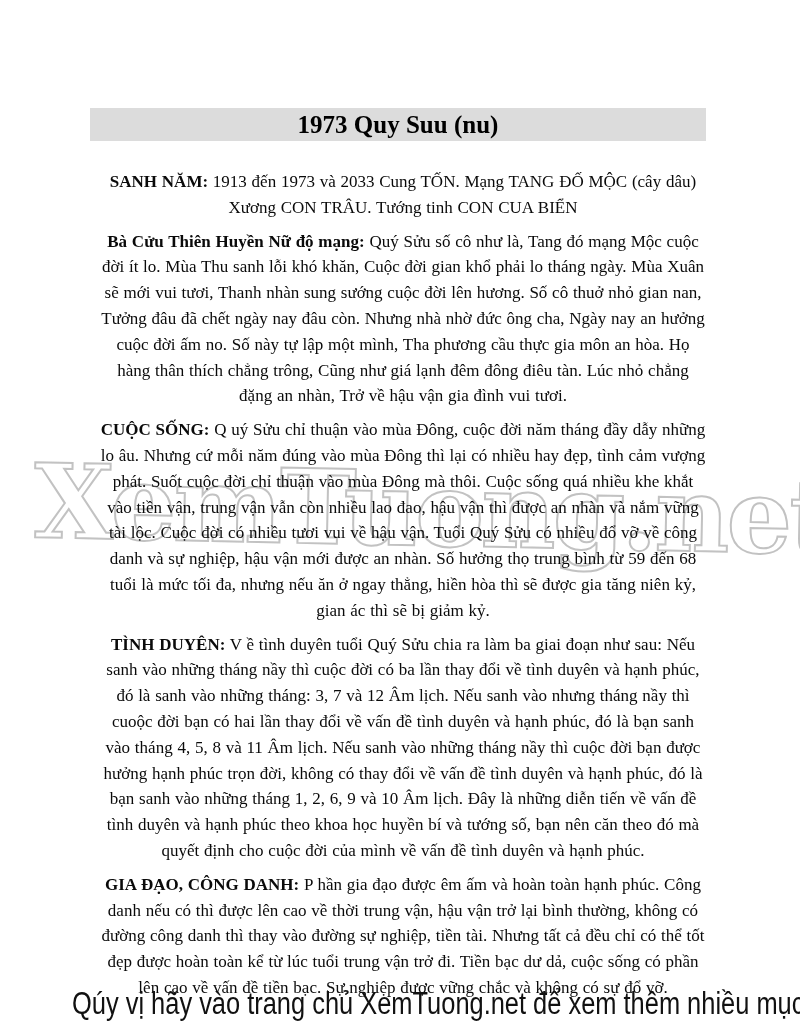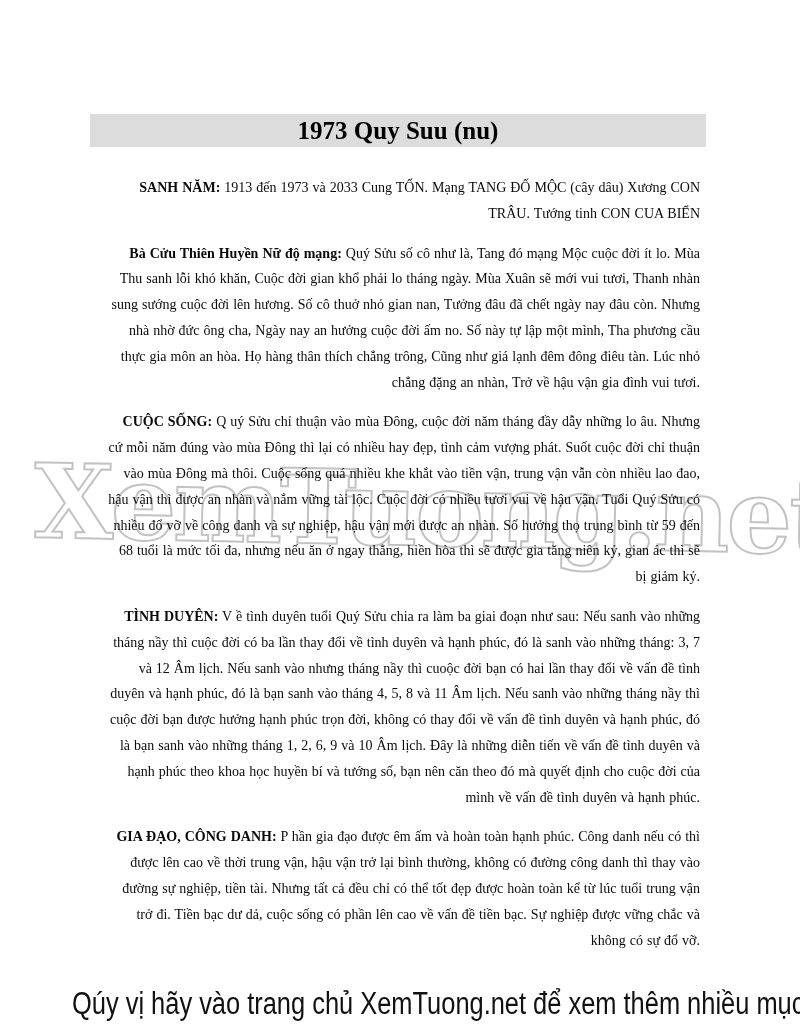--- a/index.html
+++ b/index.html
@@ -6,44 +6,44 @@
   body {
     width: 800px; height: 1035px;
     background: #ffffff;
     position: relative;
     overflow: hidden;
     font-family: "Liberation Serif", serif;
     color: #0a0a0a;
   }
   .title-bar {
     position: absolute;
-    left: 90px; top: 114px;
+    left: 90px; top: 108px;
     width: 616px; height: 33px;
     background: #dcdcdc;
     display: flex; align-items: center; justify-content: center;
     z-index: 2;
   }
   .title-bar .title-text {
     font-family: "Liberation Serif", serif;
     font-weight: bold;
     font-size: 25px;
     color: #000;
     white-space: nowrap;
   }
   .content {
     position: absolute;
     left: 92px; top: 161px;
     width: 622px;
     z-index: 2;
   }
   .content p {
-    margin: 14px; padding: 0;
-    font-size: 14px;
+    margin: 8px; padding: 0;
+    font-size: 17px;
     line-height: 25.8px;
-    text-align: right;
+    text-align: center;
     word-spacing: 0.5px;
   }
   .content p b {
     font-weight: bold;
   }
   .watermark {
     position: absolute;
     left: 34px; top: 448px;
     width: 740px;
     z-index: 1;

